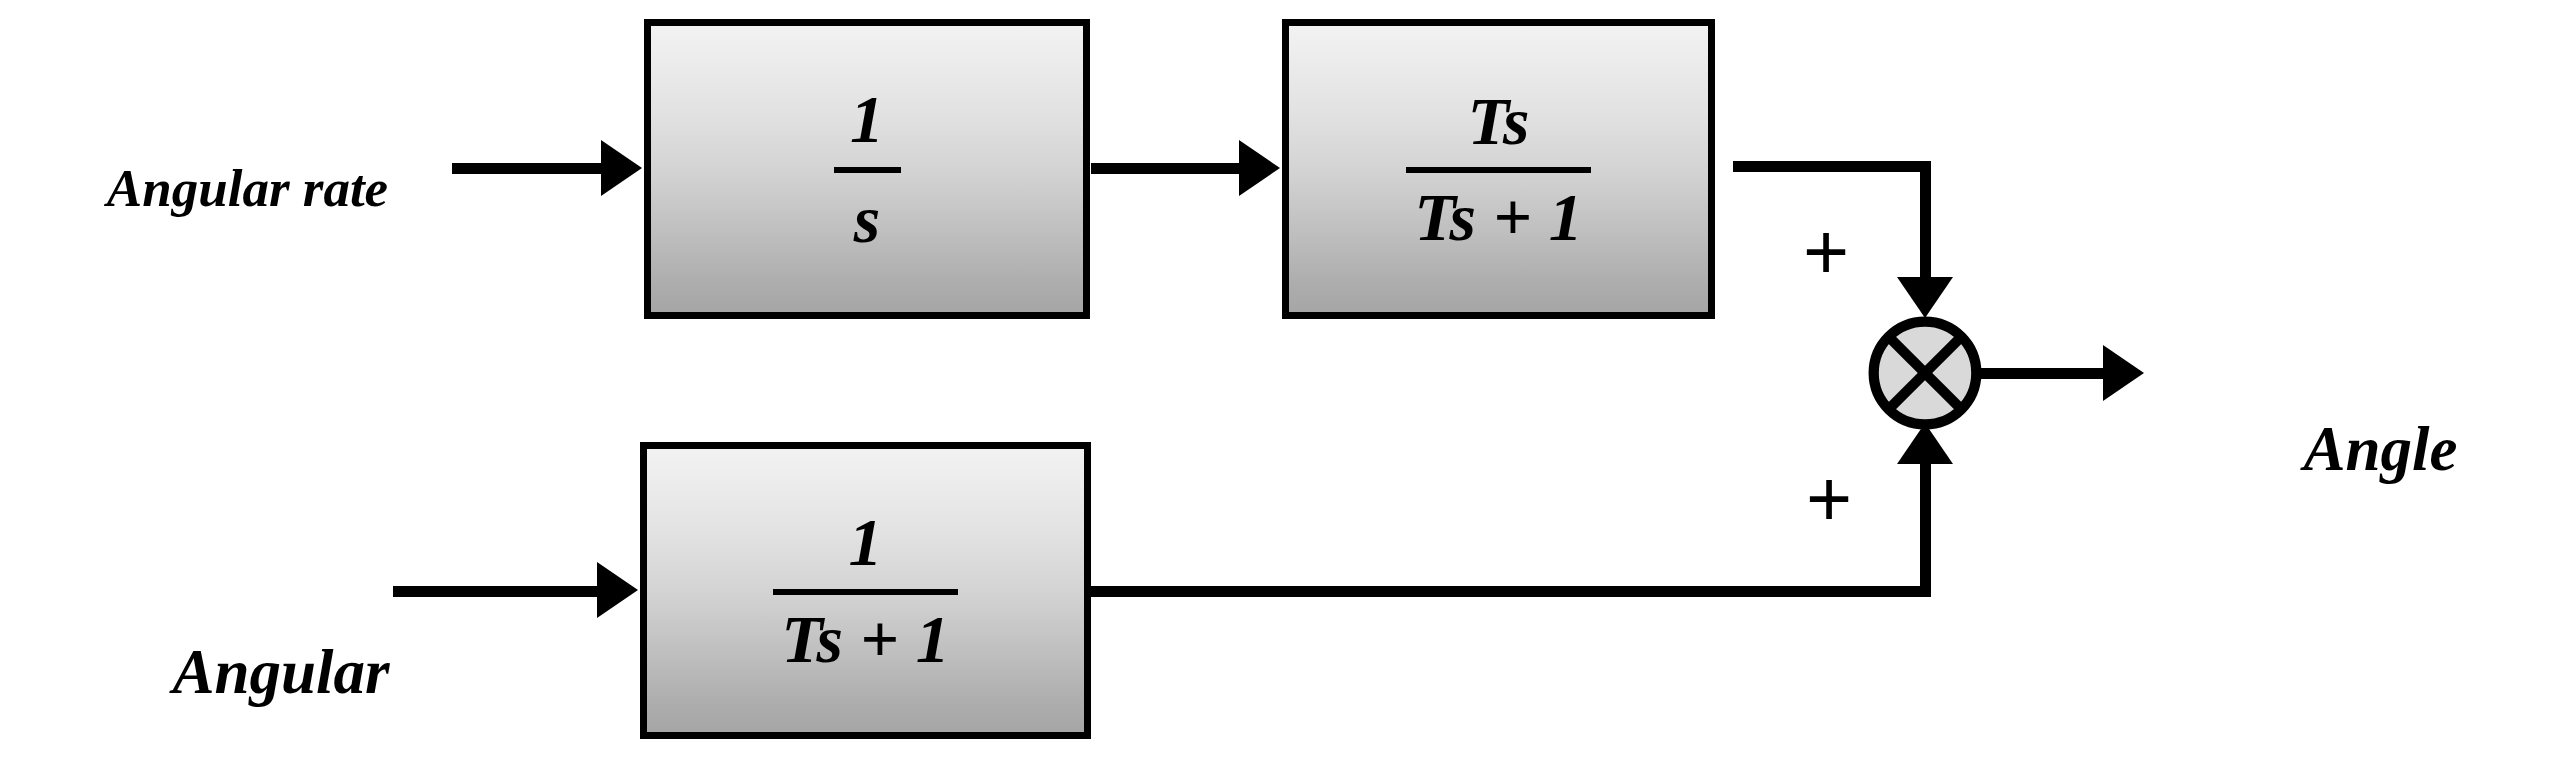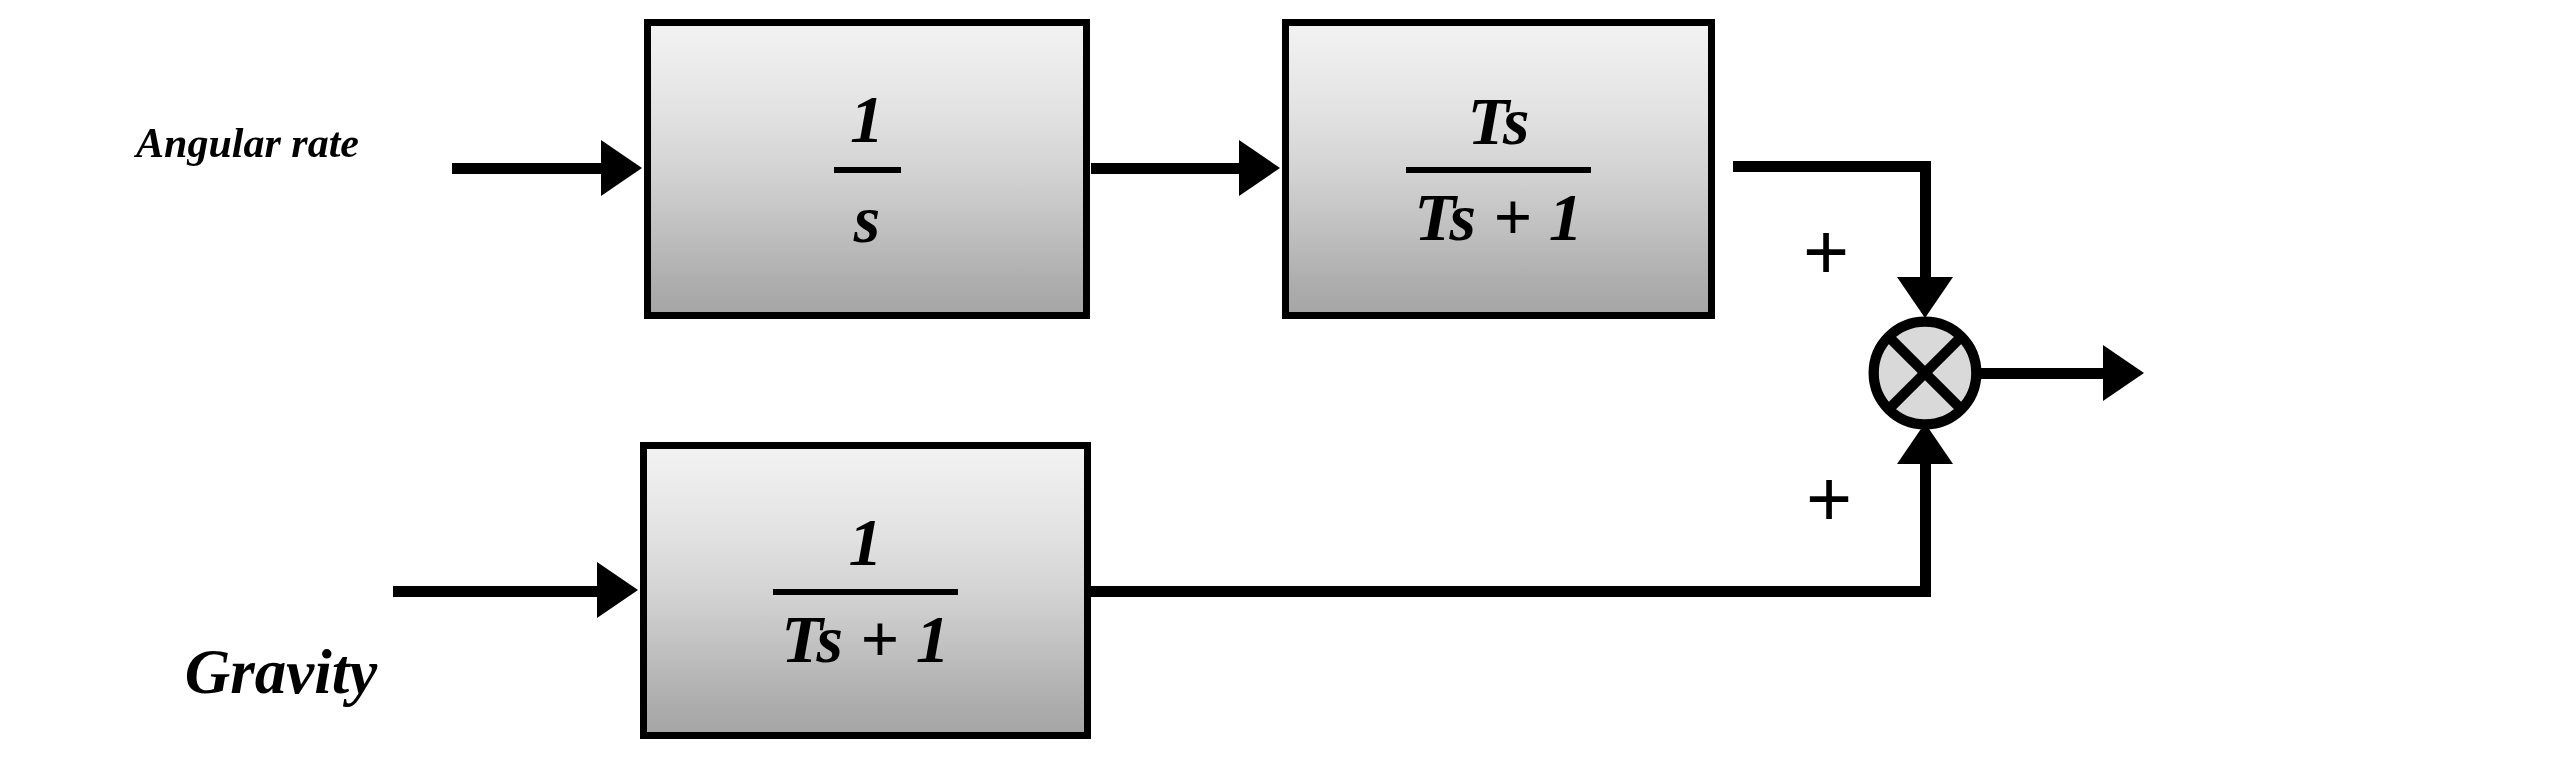--- a/index.html
+++ b/index.html
@@ -17,21 +17,21 @@
     font-style:italic;
     font-weight:700;
     color:#000000;
     line-height:1.06;
     text-align:center;
     white-space:pre;
     letter-spacing:0px;
   }
   .label .ln{display:block;}
 
-  #label-angular-rate{left:0px;top:32px;width:495px;font-size:42px;text-align:center;}
+  #label-angular-rate{left:0px;top:48px;width:495px;font-size:53px;text-align:center;}
   #label-gravity-angle{left:102px;top:505px;width:358px;font-size:63px;}
   #label-angle-estimation{left:2185px;top:282px;width:391px;font-size:63px;text-align:center;}
 
   
   .block{
     position:absolute;
     box-sizing:border-box;
     border:7.7px solid #000000;
     background:linear-gradient(to bottom,#f2f2f2 0%,#ededed 10%,#e2e2e2 30%,#d2d2d2 52%,#bdbdbd 74%,#adadad 90%,#a6a6a6 100%);
     display:flex;
@@ -133,25 +133,26 @@
 </head>
 <body>
 
 <div id="stage">
 
   <div class="label" id="label-angular-rate">
     <span class="ln">Angular rate</span>
   </div>
 
   <div class="label" id="label-gravity-angle">
-    <span class="ln">Gravity</span>
+    <span class="ln">Angular</span>
     
   </div>
 
   <div class="label" id="label-angle-estimation">
+    <span class="ln">Angle</span>
   </div>
 
   <div class="wire-h" id="wire-in-top"></div>
   <div class="wire-h" id="wire-mid-top"></div>
   <div class="wire-h" id="wire-out-hp"></div>
   <div class="wire-v" id="wire-drop"></div>
   <div class="wire-h" id="wire-in-bottom"></div>
   <div class="wire-h" id="wire-out-lp"></div>
   <div class="wire-v" id="wire-rise"></div>
   <div class="wire-h" id="wire-out-sum"></div>

